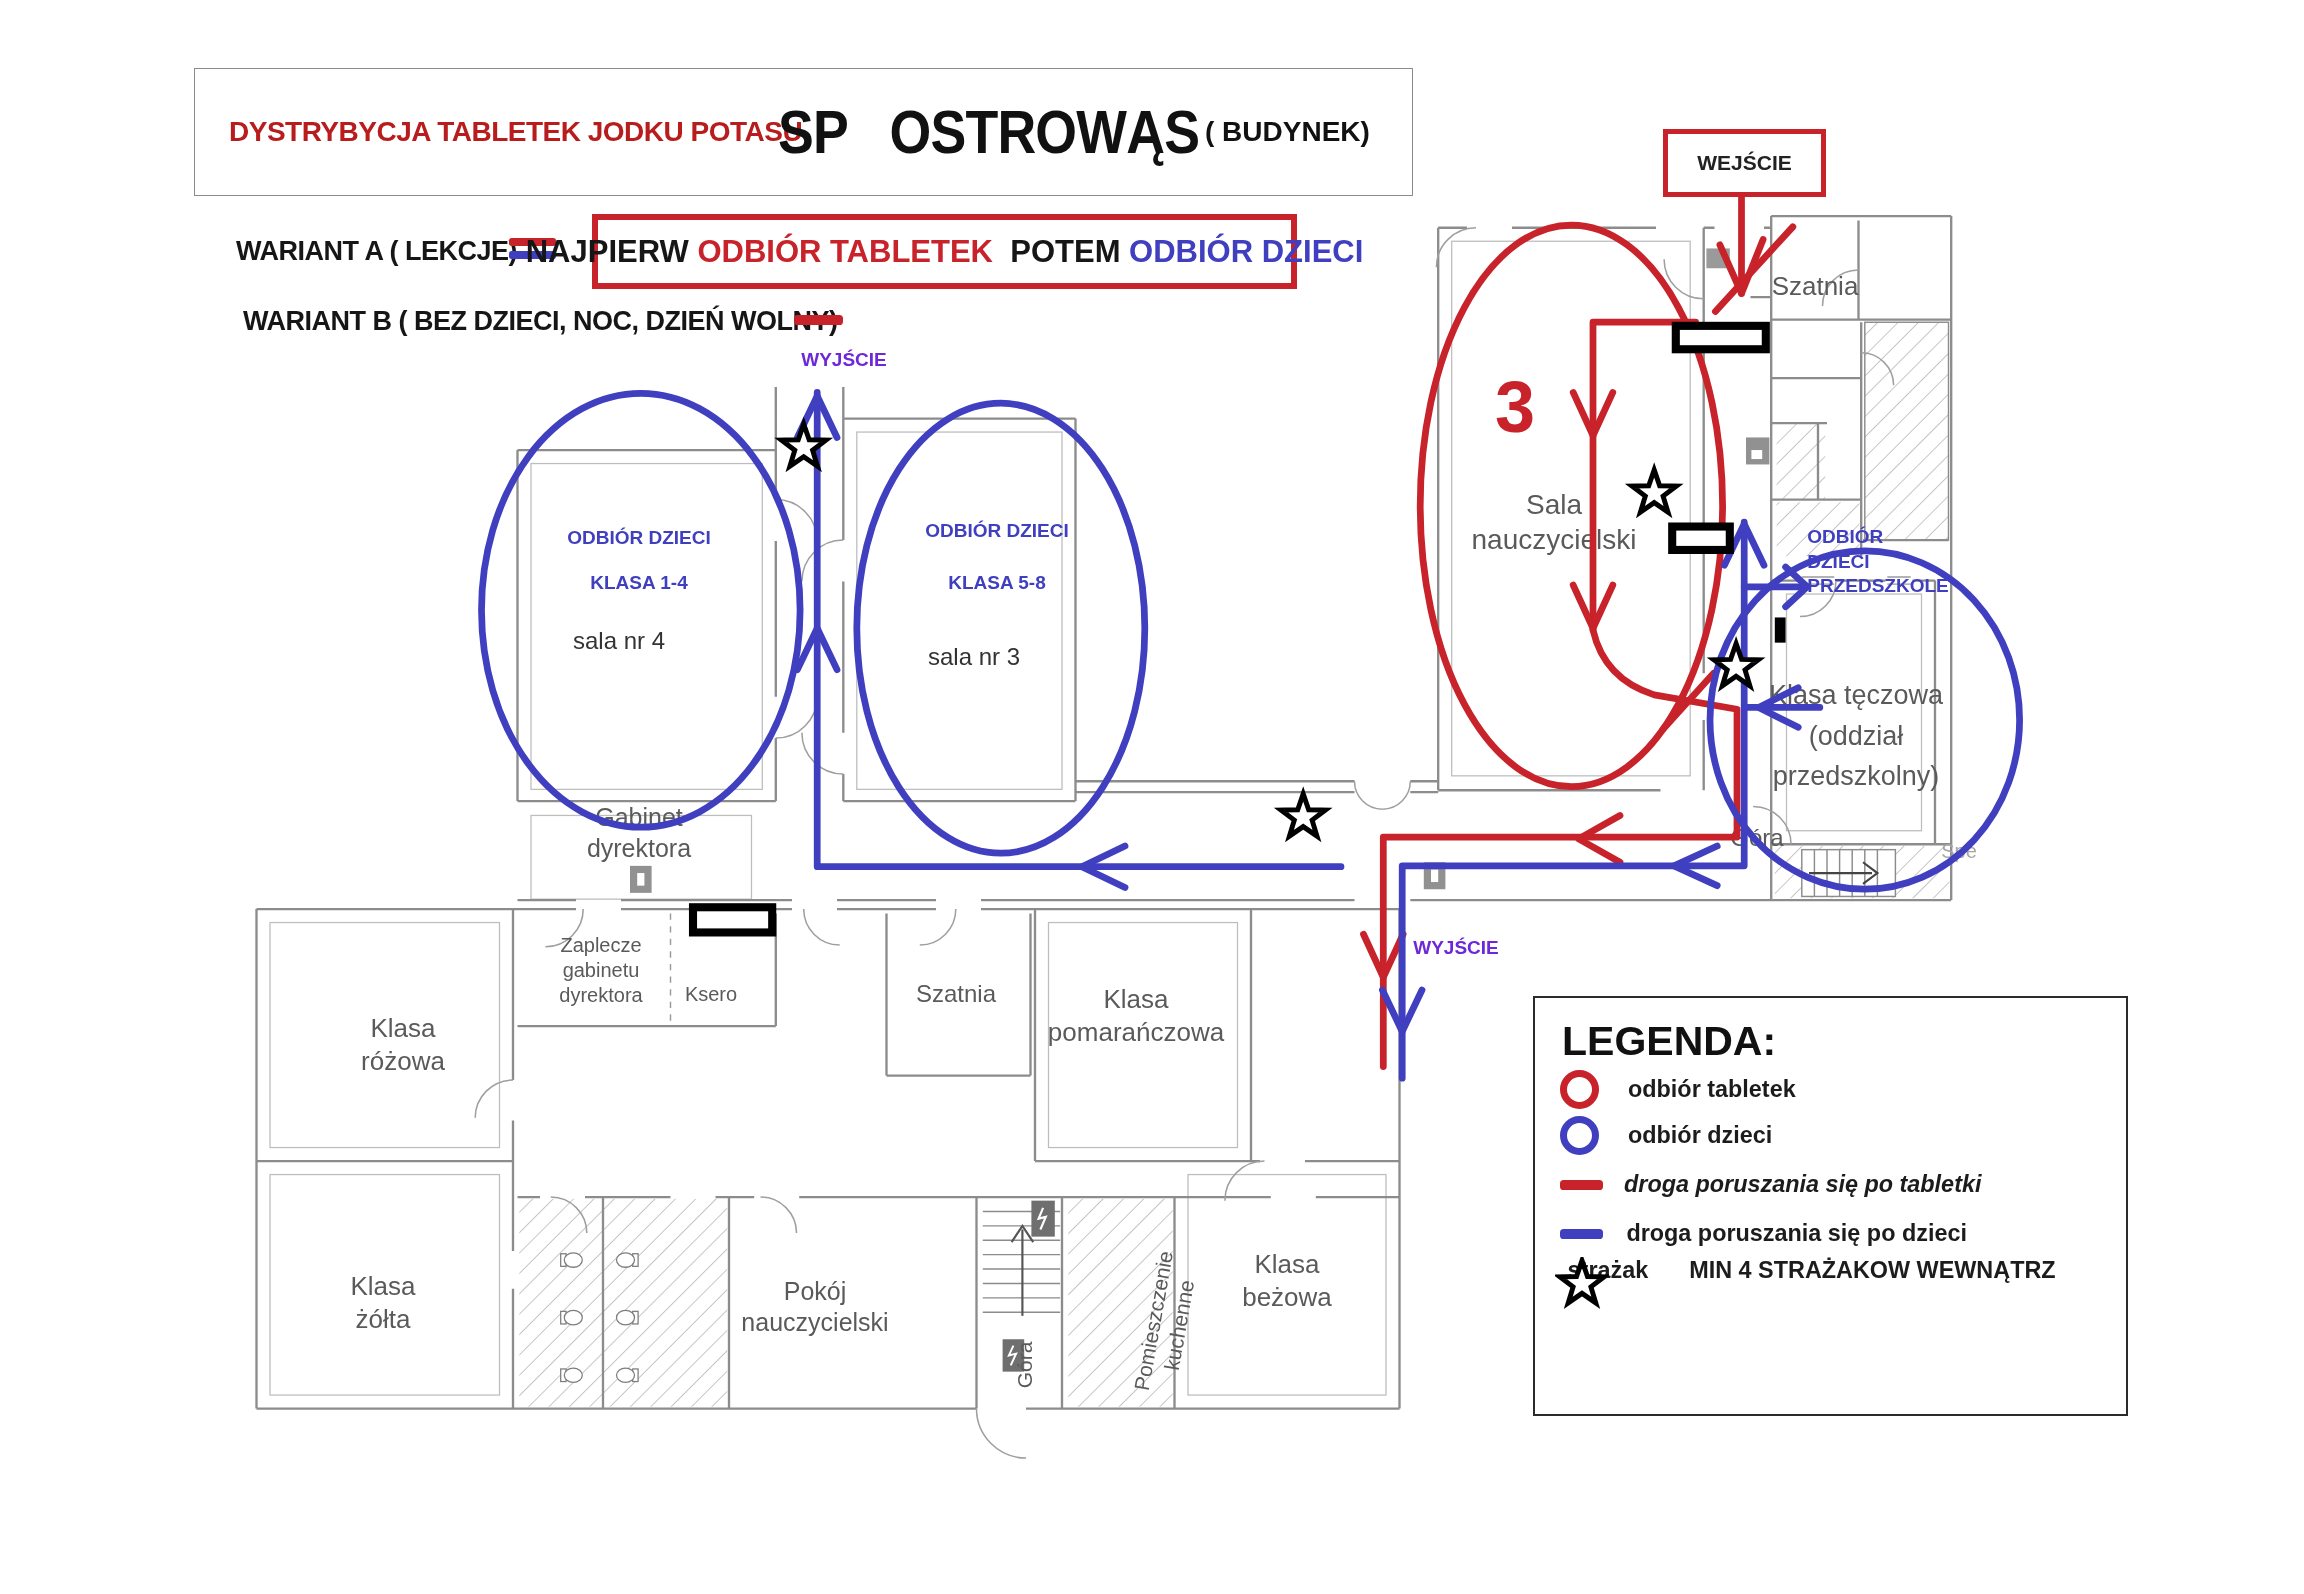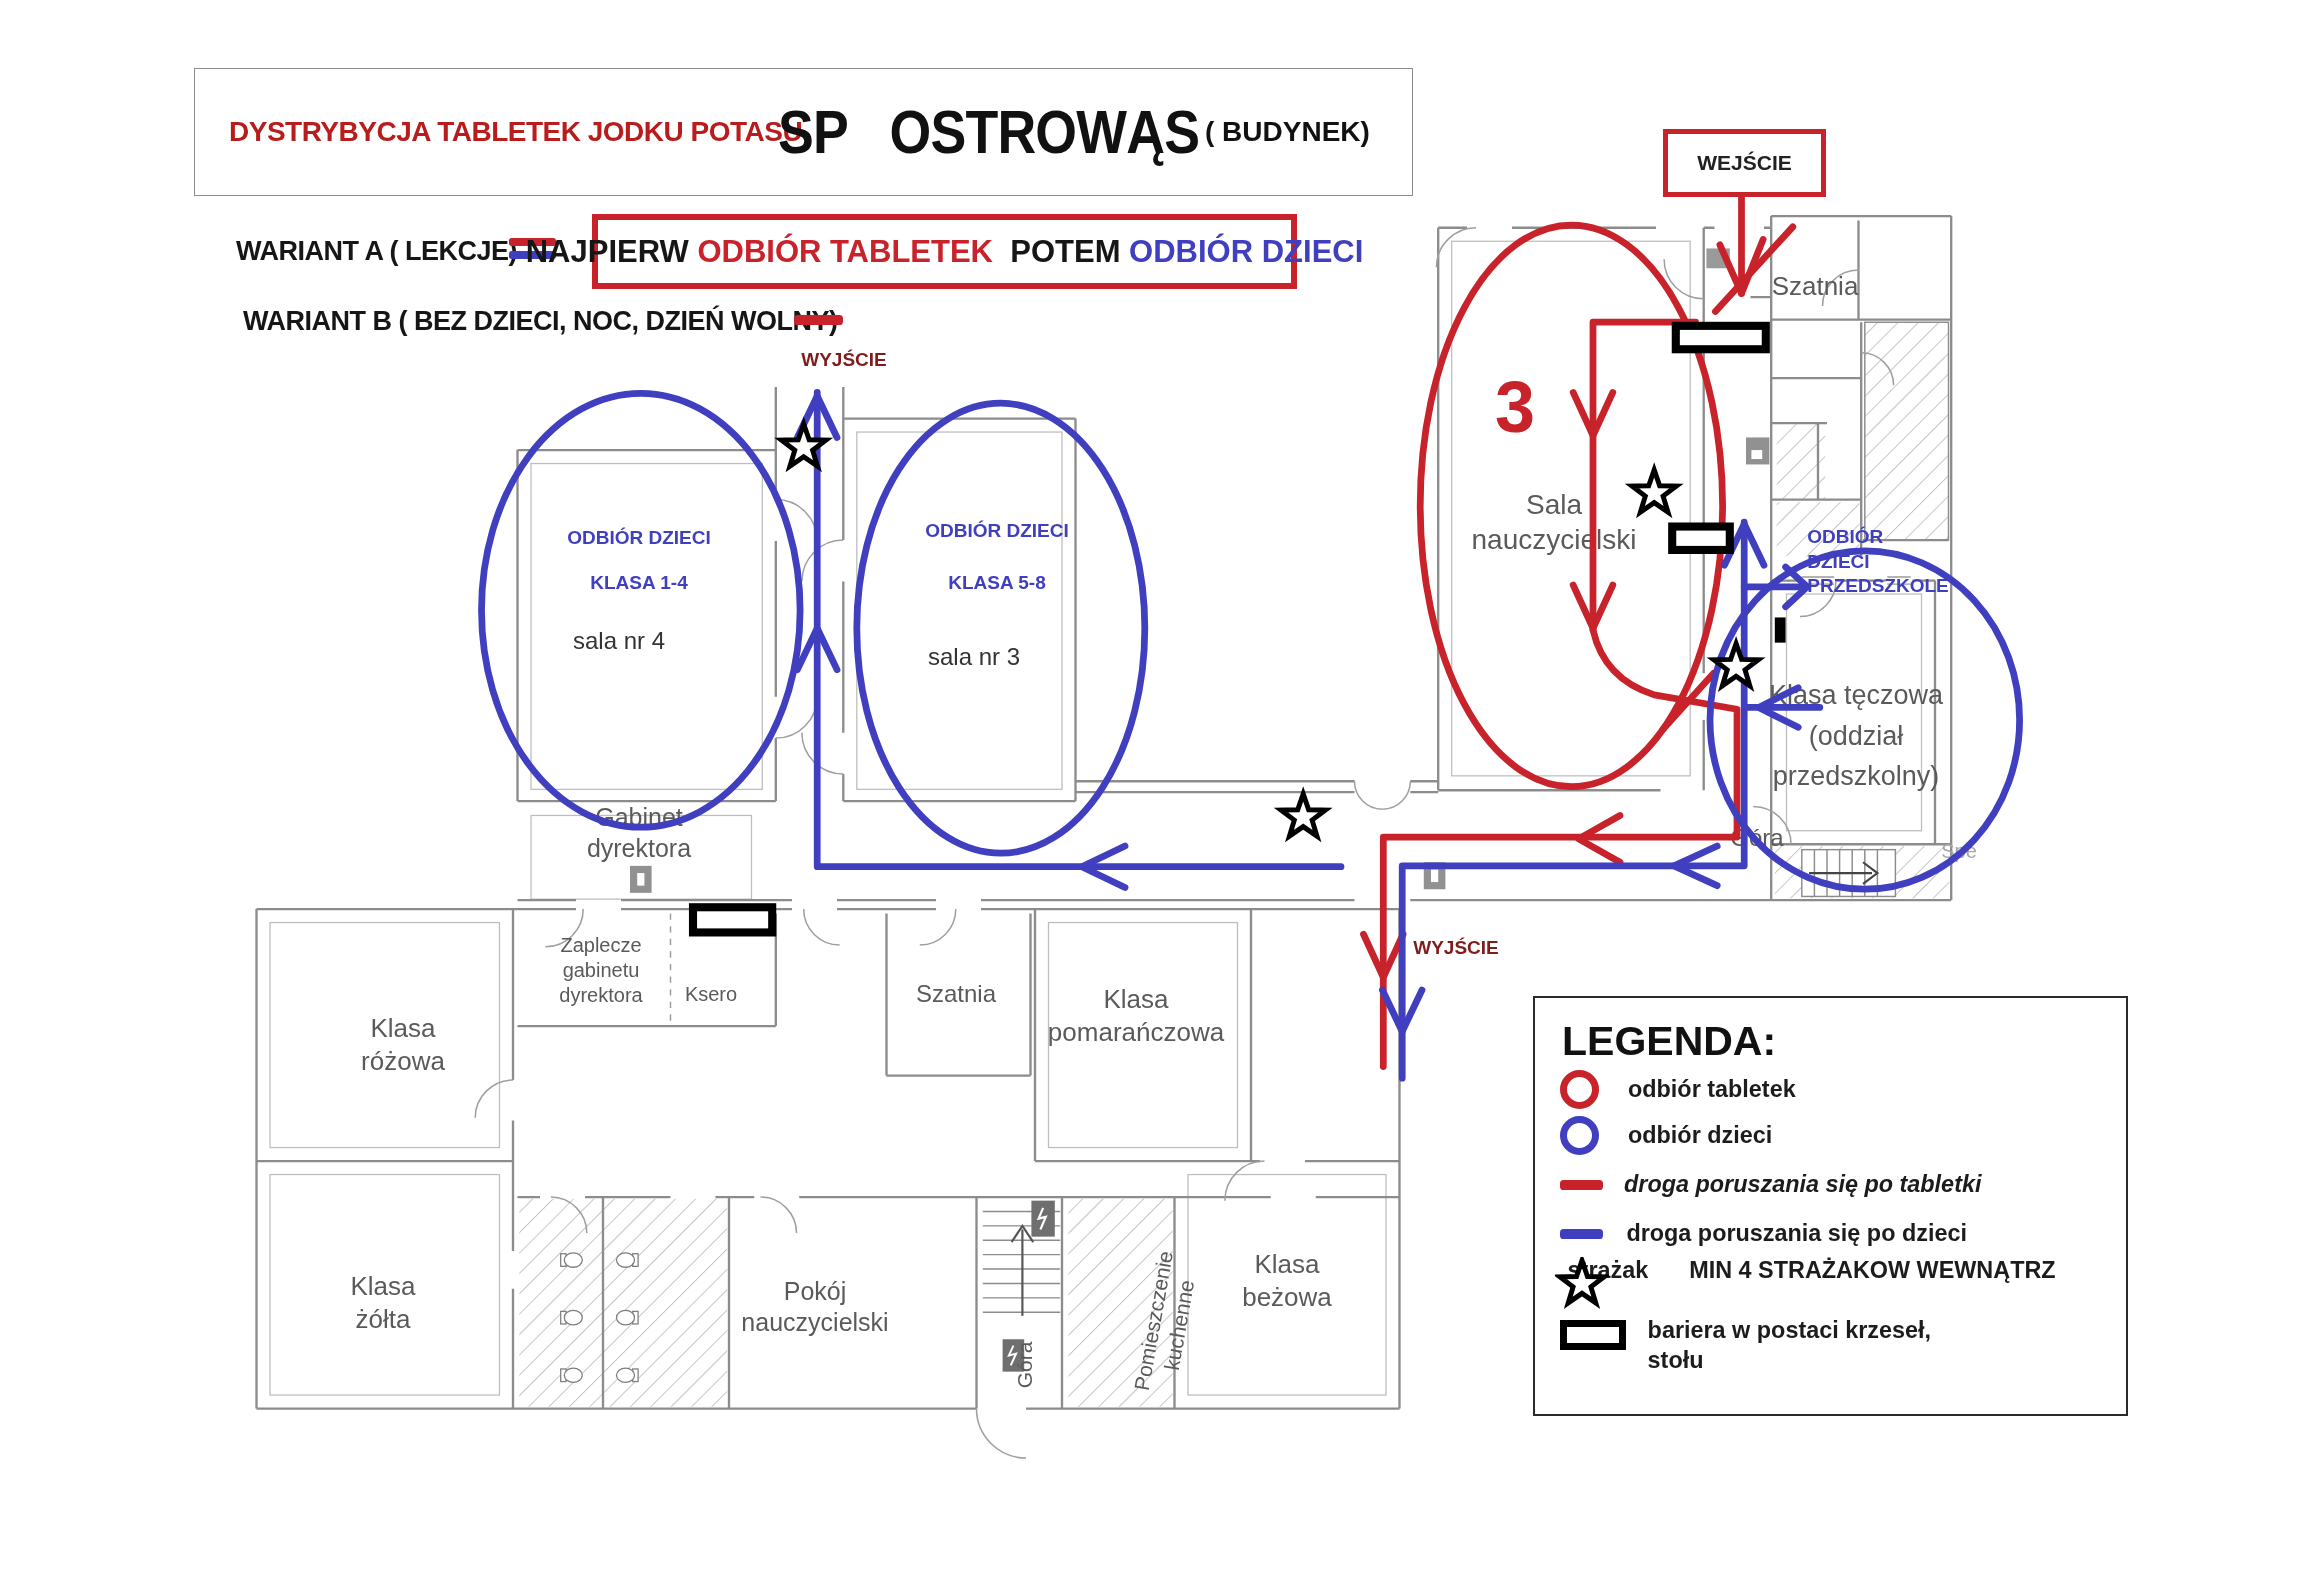--- a/index.html
+++ b/index.html
@@ -14,21 +14,21 @@
   .boxed{position:absolute;border:1.8px solid #9a9a9a;background:#fff;}
   .title-box{left:194px;top:68px;width:1217px;height:126px;border:1.8px solid #8b8b8b;}
   .title-left{position:absolute;left:34px;top:50%;transform:translateY(-50%);font-size:28px;font-weight:bold;color:#b91c1c;letter-spacing:-0.5px;}
   .school{position:absolute;left:583px;top:50%;transform:translateY(-50%) scaleX(0.88);transform-origin:left center;font-size:61px;font-weight:bold;color:#111;white-space:pre;letter-spacing:-0.9px;}
   .building{position:absolute;left:1010px;top:50%;transform:translateY(-50%);font-size:28px;font-weight:bold;color:#111;}
   .variant{position:absolute;font-size:27px;font-weight:bold;color:#161616;letter-spacing:-0.5px;}
   .rule-box{position:absolute;left:592px;top:214px;width:693px;height:63px;border:6.3px solid #c8222a;background:#fff;
             display:flex;align-items:center;justify-content:center;font-size:31px;font-weight:bold;color:#161616;white-space:pre;}
   .wejscie-box{position:absolute;left:1663px;top:129px;width:153px;height:58px;border:5.4px solid #c8222a;background:#fff;
             display:flex;align-items:center;justify-content:center;font-size:21px;font-weight:bold;color:#222;}
-  .exit-lbl{position:absolute;transform:translate(-50%,-50%);font-size:19px;font-weight:bold;color:#7f1d1d;}
+  .exit-lbl{position:absolute;transform:translate(-50%,-50%);font-size:19px;font-weight:bold;color:#6d28d9;}
   .legend-box{position:absolute;left:1533px;top:996px;width:591px;height:416px;border:2.7px solid #2b2b2b;background:#fff;}
   .legend-title{position:absolute;left:27px;top:20px;font-size:41px;font-weight:bold;color:#111;}
   .lg-row{position:absolute;display:flex;align-items:center;}
   .lg-text{font-size:23.4px;font-weight:600;color:#1c1c1c;}
   .lg-note{font-size:21.6px;font-weight:bold;color:#c8222a;margin-left:14.4px;}
   .ring{width:25px;height:25px;border-radius:50%;background:#fff;}
   .ring.r{border:7.2px solid #c8222a;}
   .ring.b{border:7.2px solid #3f3fc0;}
   .bar{width:43px;height:10px;border-radius:3.6px;}
   .bar.r{background:#c8222a;}
@@ -320,21 +320,16 @@
     </div>
 
     <div class="lg-row" style="left:20px;top:259px;">
       <svg width="54" height="54" viewBox="-30 -30 60 60">
         <path d="M0,-26 L6.1,-8.4 L24.7,-8 L9.9,3.2 L15.3,21 L0,10.4 L-15.3,21 L-9.9,3.2 L-24.7,-8 L-6.1,-8.4 Z" fill="#fff" stroke="#000" stroke-width="5.5"></path>
       </svg>
       <div class="lg-text" style="margin-left:12.6px;">strażak</div>
       <div class="lg-text" style="margin-left:41px;font-weight:bold;">MIN 4 STRAŻAKOW  WEWNĄTRZ</div>
     </div>
 
-    <div class="lg-row" style="left:25px;top:317px;align-items:flex-start;">
-      <div class="blackbar" style="margin-top:5.4px;"></div>
-      <div class="lg-text" style="margin-left:21.6px;white-space:pre-line;line-height:1.3;">bariera w postaci krzeseł,
-stołu</div>
-    </div>
   </div>
 
 </div>
 
 
 </body></html>

